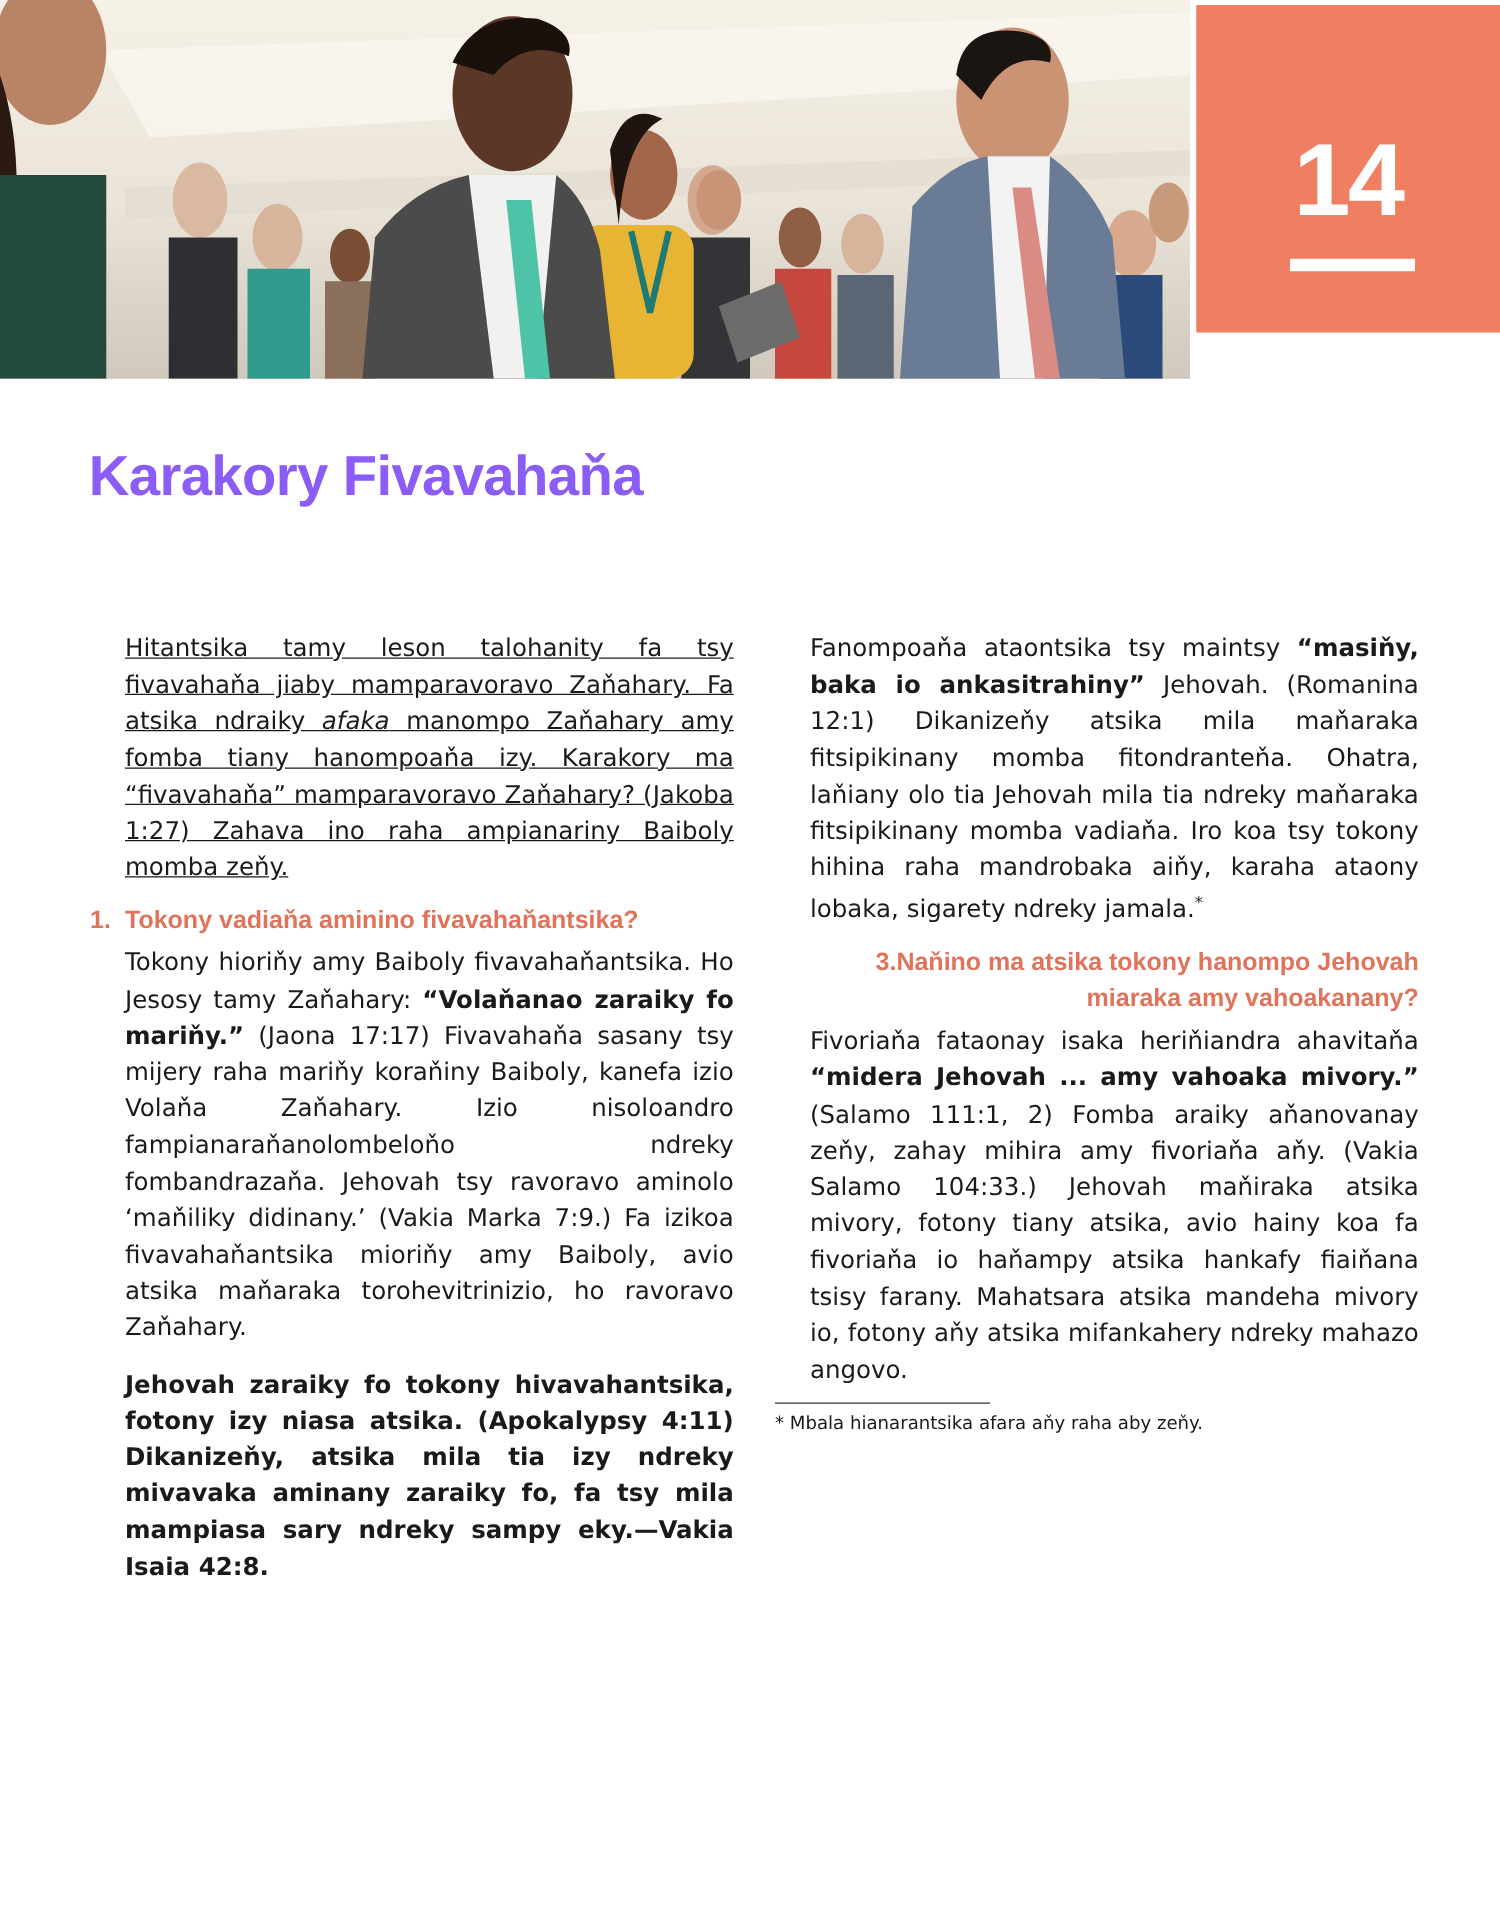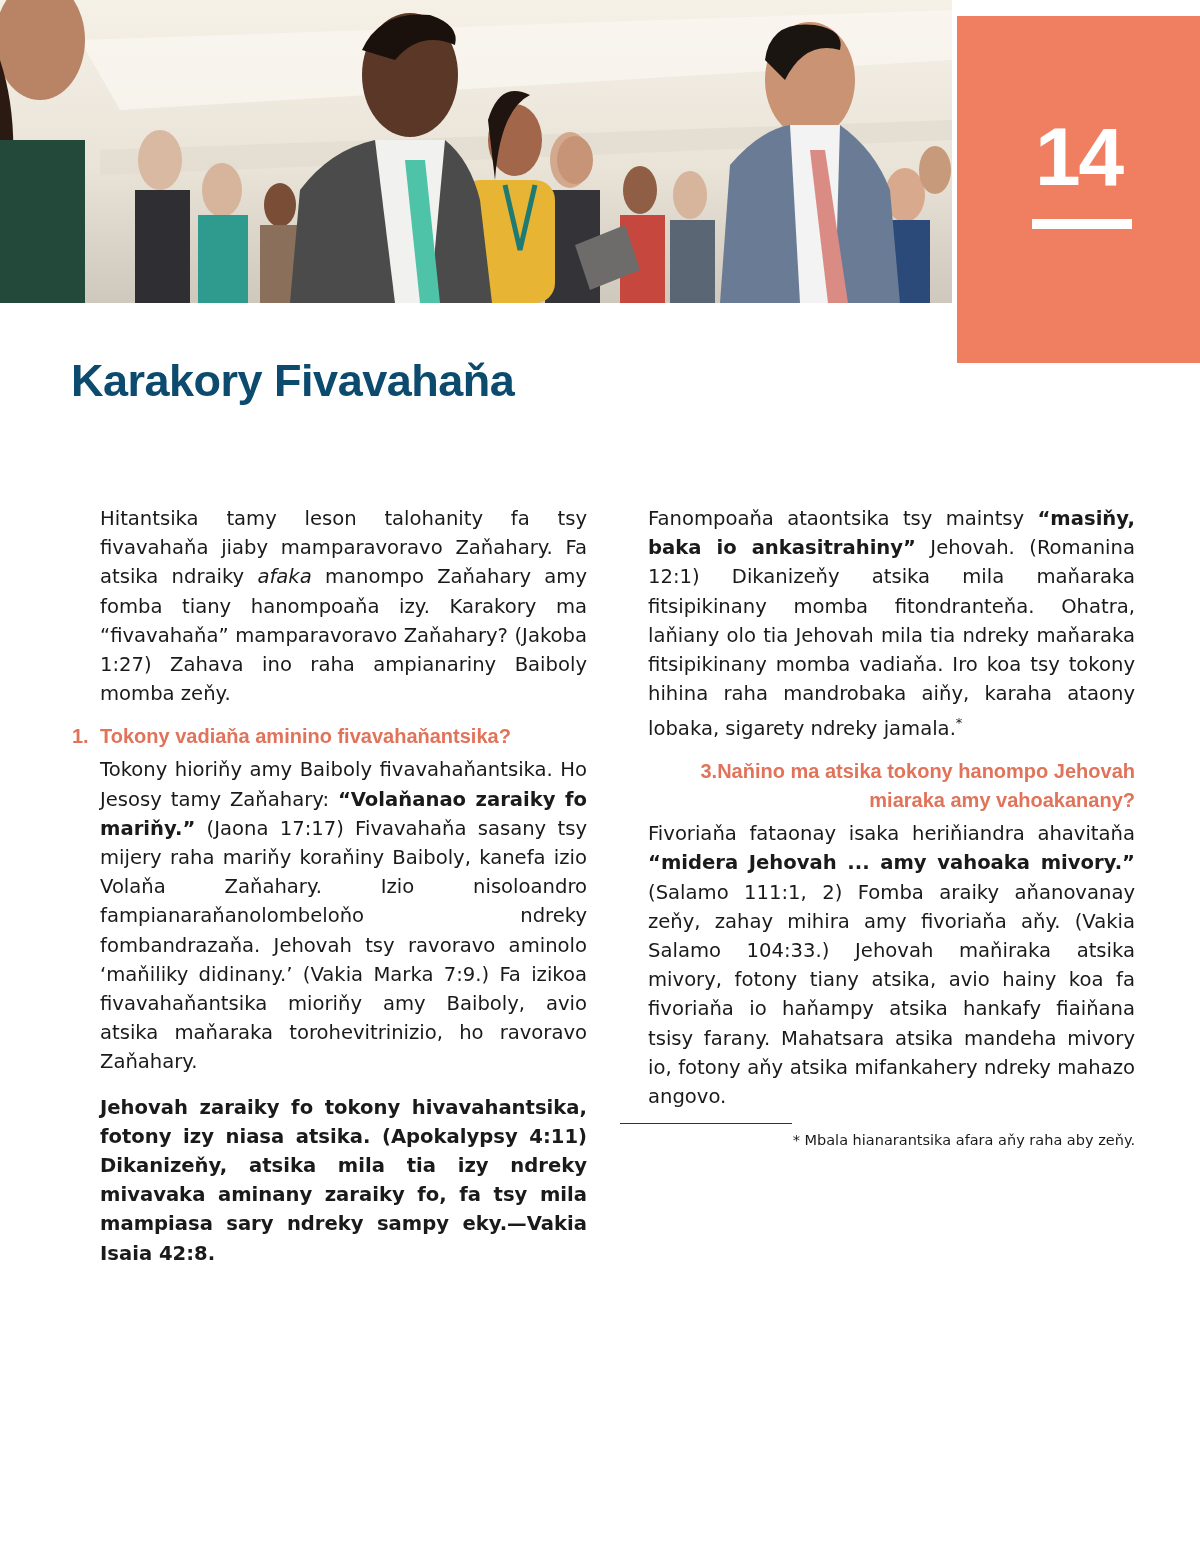--- a/index.html
+++ b/index.html
@@ -1,37 +1,37 @@
 <!DOCTYPE html>
 <html><head>
 <meta charset="utf-8">
 <style>
   html, body { margin: 0; padding: 0; background: #ffffff; }
   body { width: 1200px; height: 1543px; position: relative; overflow: hidden;
          font-family: "DejaVu Sans", sans-serif; color: #1a1a1a; }
   .hero { position: absolute; left: 0; top: 0; width: 952px; height: 303px; overflow: hidden;
           background: linear-gradient(180deg, #f3efe8 0%, #ece6dc 40%, #d9d2c6 100%); }
   .hero svg { width: 100%; height: 100%; display: block; }
-  .lesson-box { position: absolute; left: 957px; top: 16px; width: 243px; height: 347px; background: #ef7f60; }
+  .lesson-box { position: absolute; left: 957px; top: 4px; width: 243px; height: 262px; background: #ef7f60; }
   .lesson-num { position: absolute; left: 0; right: 0; top: 100px; text-align: center; color: #fff;
                 font-family: "Liberation Sans", sans-serif; font-weight: bold; font-size: 82px; line-height: 1; letter-spacing: -2px; }
   .lesson-bar { position: absolute; left: 75px; top: 203px; width: 100px; height: 10px; background: #fff; }
   .title { position: absolute; left: 71px; top: 355px; width: 700px; margin: 0;
-           font-family: "Liberation Sans", sans-serif; font-weight: bold; font-size: 45px; line-height: 52px; color: #0c4a6e;
+           font-family: "Liberation Sans", sans-serif; font-weight: bold; font-size: 45px; line-height: 52px; color: #8b5cf6;
            letter-spacing: -0.5px; }
   .col { position: absolute; top: 504px; width: 515px; font-size: 19.6px; line-height: 29.2px; }
   .col.left { left: 72px; }
   .col.right { left: 620px; }
   .para { margin: 0 0 0 28px; text-align: justify; hyphens: manual; }
   .q { margin: 0; color: #e0735a; font-weight: bold; font-family: "Liberation Sans", sans-serif; font-size: 20px;
        line-height: 29px; padding-left: 28px; text-indent: -28px; }
   .q .n { display: inline-block; width: 28px; text-indent: 0; }
   b { font-weight: bold; }
   .fn-rule { margin: 12px 0 6px 0; width: 172px; height: 1px; background: #333; }
-  .fn { font-size: 14.5px; line-height: 20px; margin: 0; text-align: right; }
+  .fn { font-size: 14.5px; line-height: 20px; margin: 0; }
 </style>
 </head>
 <body>
 
 <div class="hero">
   <svg viewBox="0 0 952 303" preserveAspectRatio="none">
     <defs>
       <linearGradient id="ceil" x1="0" y1="0" x2="0" y2="1">
         <stop offset="0" stop-color="#f6f1e7"></stop>
         <stop offset="0.55" stop-color="#e9e3d8"></stop>
@@ -88,21 +88,21 @@
 <div class="lesson-box">
   <div class="lesson-num">14</div>
   <div class="lesson-bar"></div>
 </div>
 
 <h1 class="title">
   <span>Karakory Fivavahaňa</span><br>
 </h1>
 
 <div class="col left">
-  <p class="para" style="margin-bottom:14px;"><span>Hitantsika tamy leson talohanity fa tsy fivavahaňa jiaby mamparavoravo Zaňahary. Fa atsika ndraiky </span><i>afaka</i><span> manompo Zaňahary amy fomba tiany hanompoaňa izy. Karakory ma “fivavahaňa” mamparavoravo Zaňahary? (Jakoba 1:27) Zahava ino raha ampianariny Baiboly momba zeňy.</span></p>
+  <p class="para" style="margin-bottom:14px;text-decoration:underline;"><span>Hitantsika tamy leson talohanity fa tsy fivavahaňa jiaby mamparavoravo Zaňahary. Fa atsika ndraiky </span><i>afaka</i><span> manompo Zaňahary amy fomba tiany hanompoaňa izy. Karakory ma “fivavahaňa” mamparavoravo Zaňahary? (Jakoba 1:27) Zahava ino raha ampianariny Baiboly momba zeňy.</span></p>
 
   <p class="q"><span class="n">1.</span><span>Tokony vadiaňa aminino fivavahaňantsika?</span></p>
   <p class="para" style="margin-top:4px;margin-bottom:16px;"><span>Tokony hioriňy amy Baiboly fivavahaňantsika. Ho Jesosy tamy Zaňahary: </span><b>“Volaňanao zaraiky fo mariňy.”</b><span> (Jaona 17:17) Fivavahaňa sasany tsy mijery raha mariňy koraňiny Baiboly, kanefa izio Volaňa Zaňahary. Izio nisoloandro fampianaraňanolombeloňo ndreky fombandrazaňa. Jehovah tsy ravoravo aminolo ‘maňiliky didinany.’ (Vakia Marka 7:9.) Fa izikoa fivavahaňantsika mioriňy amy Baiboly, avio atsika maňaraka torohevitrinizio, ho ravoravo Zaňahary.</span></p>
 
   <p class="para" style="margin-top:4px;font-weight:bold;"><span>Jehovah zaraiky fo tokony hivavahantsika, fotony izy niasa atsika. (Apokalypsy 4:11) Dikanizeňy, atsika mila tia izy ndreky mivavaka aminany zaraiky fo, fa tsy mila mampiasa sary ndreky sampy eky.—Vakia Isaia 42:8.</span></p>
 </div>
 
 <div class="col right">
   <p class="para" style="margin-bottom:14px;"><span>Fanompoaňa ataontsika tsy maintsy </span><b>“masiňy, baka io ankasitrahiny”</b><span> Jehovah. (Romanina 12:1) Dikanizeňy atsika mila maňaraka fitsipikinany momba fitondranteňa. Ohatra, laňiany olo tia Jehovah mila tia ndreky maňaraka fitsipikinany momba vadiaňa. Iro koa tsy tokony hihina raha mandrobaka aiňy, karaha ataony lobaka, sigarety ndreky jamala.</span><sup style="font-size:13px;">*</sup></p>
 

